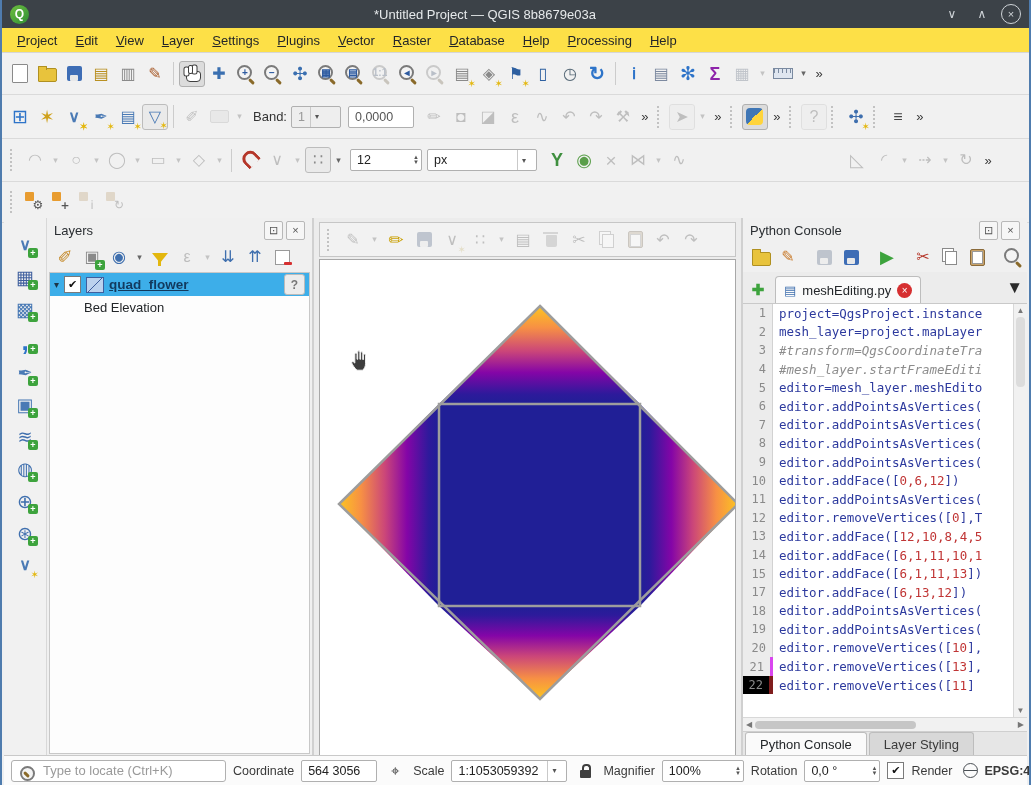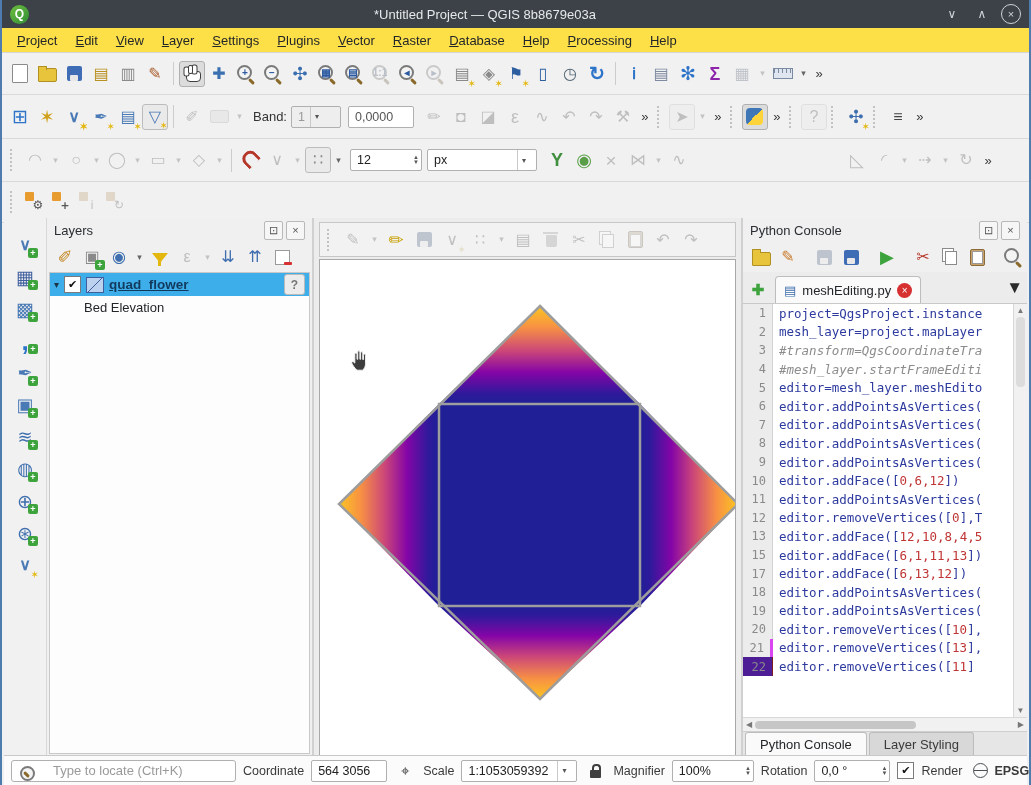--- a/index.html
+++ b/index.html
@@ -116,21 +116,21 @@
   #vscroll{width:13px;background:#f1f1f1;border-left:1px solid #d8d8d8;display:flex;flex-direction:column;align-items:center;font-size:8px;color:#777;justify-content:space-between;padding:2px 0}
   #hscroll{height:13px;background:#f1f1f1;border-top:1px solid #d8d8d8;display:flex;align-items:center;font-size:8px;color:#777;padding:0 3px;gap:3px}
   #hthumb{height:8px;width:58%;background:#c6c6c6;border-radius:4px}
   #py-bottom-tabs{height:24px;display:flex;align-items:stretch;background:#e6e6e6;padding:0 2px;gap:2px;border-top:1px solid #cfcfcf}
   .btab{display:flex;align-items:center;padding:0 14px;font-size:13px;border:1px solid #bdbdbd;border-bottom:none;border-radius:3px 3px 0 0}
   .btab.on{background:#fafafa}
   .btab.off{background:#d8d8d8;color:#3a3a3a}
   
   #statusbar{position:absolute;left:2px;right:2px;bottom:0;height:29px;background:#fbfbfb;border-top:1px solid #c9c9c9;
       display:flex;align-items:center;padding:0 7px;gap:7px;font-size:12.5px;color:#3a3a3a}
-  #locate{width:215px;height:20px;border:1px solid #b0b0b0;border-radius:3px;background:#fff;display:flex;align-items:center;padding:0 4px;gap:17px}
+  #locate{width:215px;height:20px;border:1px solid #b0b0b0;border-radius:3px;background:#fff;display:flex;align-items:center;padding:0 4px;gap:7px}
   #locate input{border:none;outline:none;flex:1;font-family:"Liberation Sans",sans-serif;font-size:13px;color:#333;background:transparent}
   #locate input::placeholder{color:#9a9a9a}
   .sb-box{height:20px;border:1px solid #b0b0b0;background:#fff;border-radius:2px;display:inline-flex;align-items:center;padding:0 6px;font-size:12.5px;color:#222}
   .sb-spin{padding-right:2px;gap:4px}
   .spin-arrows{display:flex;flex-direction:column;font-size:6px;color:#555;line-height:5px}
   .sb-dd{font-size:8px;color:#555;border-left:1px solid #c9c9c9;align-self:stretch;display:flex;align-items:center;padding:0 4px;margin-left:5px}
   .sb-right{margin-left:auto;display:flex;align-items:center;gap:7px}
   .sb-ic{width:22px;height:22px;position:relative;display:inline-flex;align-items:center;justify-content:center}
   
   #mesh-svg{position:absolute;left:0;top:0}
@@ -788,20 +788,24 @@
           <div class="cl">
             <span class="ln" style="background:#ececec;height:100%;display:flex;align-items:center;justify-content:flex-end;border-right:1px solid #d2d2d2;box-sizing:border-box">12</span>
             <code class="ct">editor.removeVertices([<span class="num">0</span>],T</code>
           </div>
 
           <div class="cl">
             <span class="ln" style="background:#ececec;height:100%;display:flex;align-items:center;justify-content:flex-end;border-right:1px solid #d2d2d2;box-sizing:border-box">13</span>
             <code class="ct">editor.addFace([<span class="num">12,10,8,4,5</span></code>
           </div>
 
+          <div class="cl">
+            <span class="ln" style="background:#ececec;height:100%;display:flex;align-items:center;justify-content:flex-end;border-right:1px solid #d2d2d2;box-sizing:border-box">14</span>
+            <code class="ct">editor.addFace([<span class="num">6,1,11,10,1</span></code>
+          </div>
 
           <div class="cl">
             <span class="ln" style="background:#ececec;height:100%;display:flex;align-items:center;justify-content:flex-end;border-right:1px solid #d2d2d2;box-sizing:border-box">15</span>
             <code class="ct">editor.addFace([<span class="num">6,1,11,13</span>])</code>
           </div>
 
 
           <div class="cl">
             <span class="ln" style="background:#ececec;height:100%;display:flex;align-items:center;justify-content:flex-end;border-right:1px solid #d2d2d2;box-sizing:border-box">17</span>
             <code class="ct">editor.addFace([<span class="num">6,13,12</span>])</code>
@@ -821,21 +825,21 @@
             <span class="ln" style="background:#ececec;height:100%;display:flex;align-items:center;justify-content:flex-end;border-right:1px solid #d2d2d2;box-sizing:border-box">20</span>
             <code class="ct">editor.removeVertices([<span class="num">10</span>],</code>
           </div>
 
           <div class="cl">
             <span class="ln" style="background:#ececec;height:100%;display:flex;align-items:center;justify-content:flex-end;border-right:3px solid #d946ef;box-sizing:border-box">21</span>
             <code class="ct">editor.removeVertices([<span class="num">13</span>],</code>
           </div>
 
           <div class="cl">
-            <span class="ln" style="background:#4c1d95;height:100%;display:flex;align-items:center;justify-content:flex-end;border-right:1px solid #7f1d1d;box-sizing:border-box">22</span>
+            <span class="ln" style="background:#000000;height:100%;display:flex;align-items:center;justify-content:flex-end;border-right:4px solid #7f1d1d;box-sizing:border-box">22</span>
             <code class="ct">editor.removeVertices([<span class="num">11</span>]</code>
           </div>
         </div>
       <div id="vscroll">
         <span>▲</span>
         <span style="flex:1;width:9px;background:#dcdcdc;margin:2px 0;border-radius:4px;max-height:70px"></span>
         <span style="flex:4"></span>
         <span>▼</span>
       </div>
     </div>

